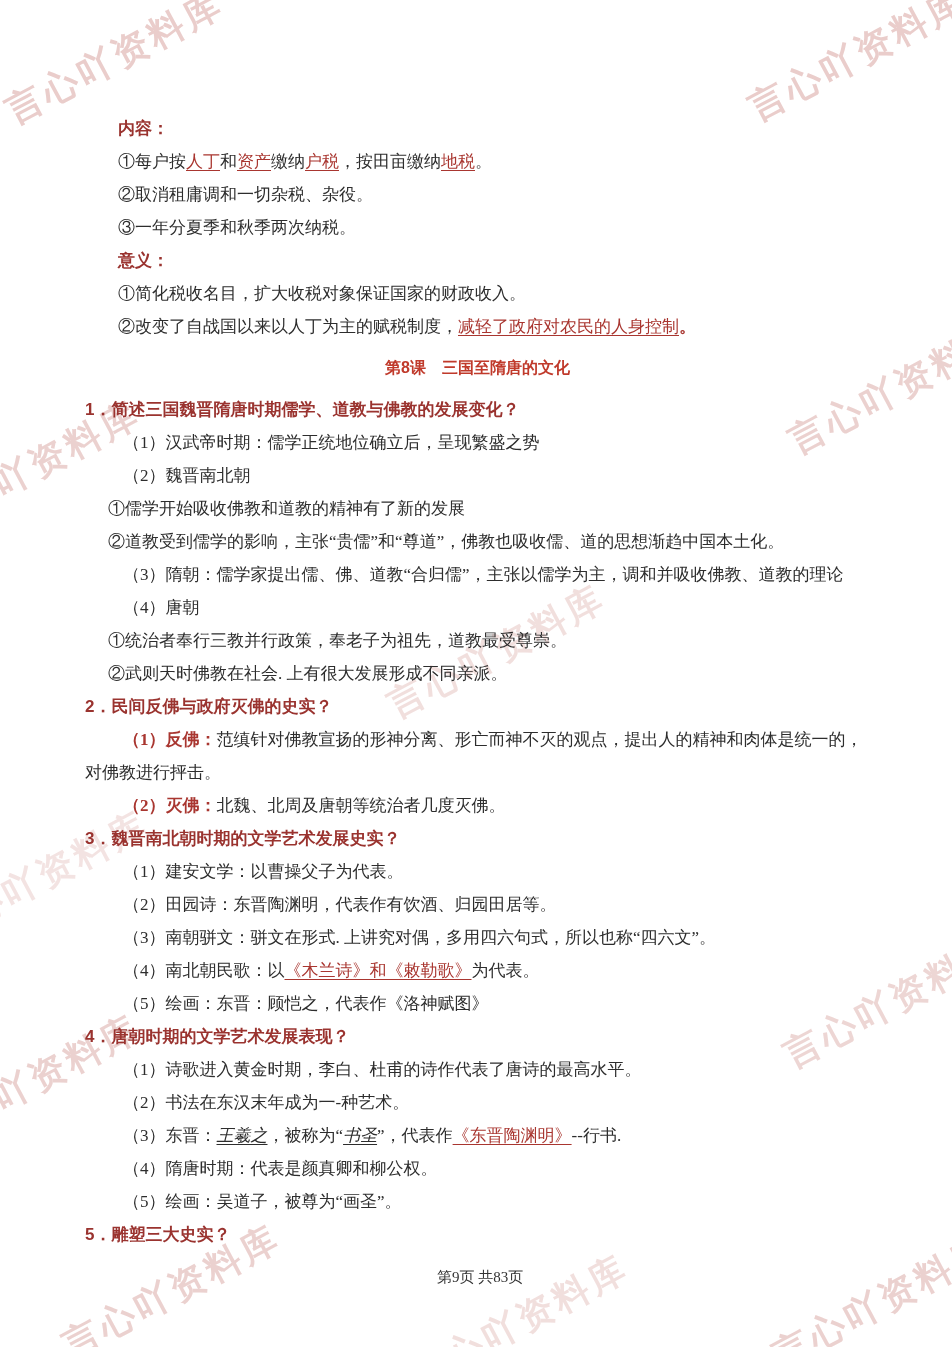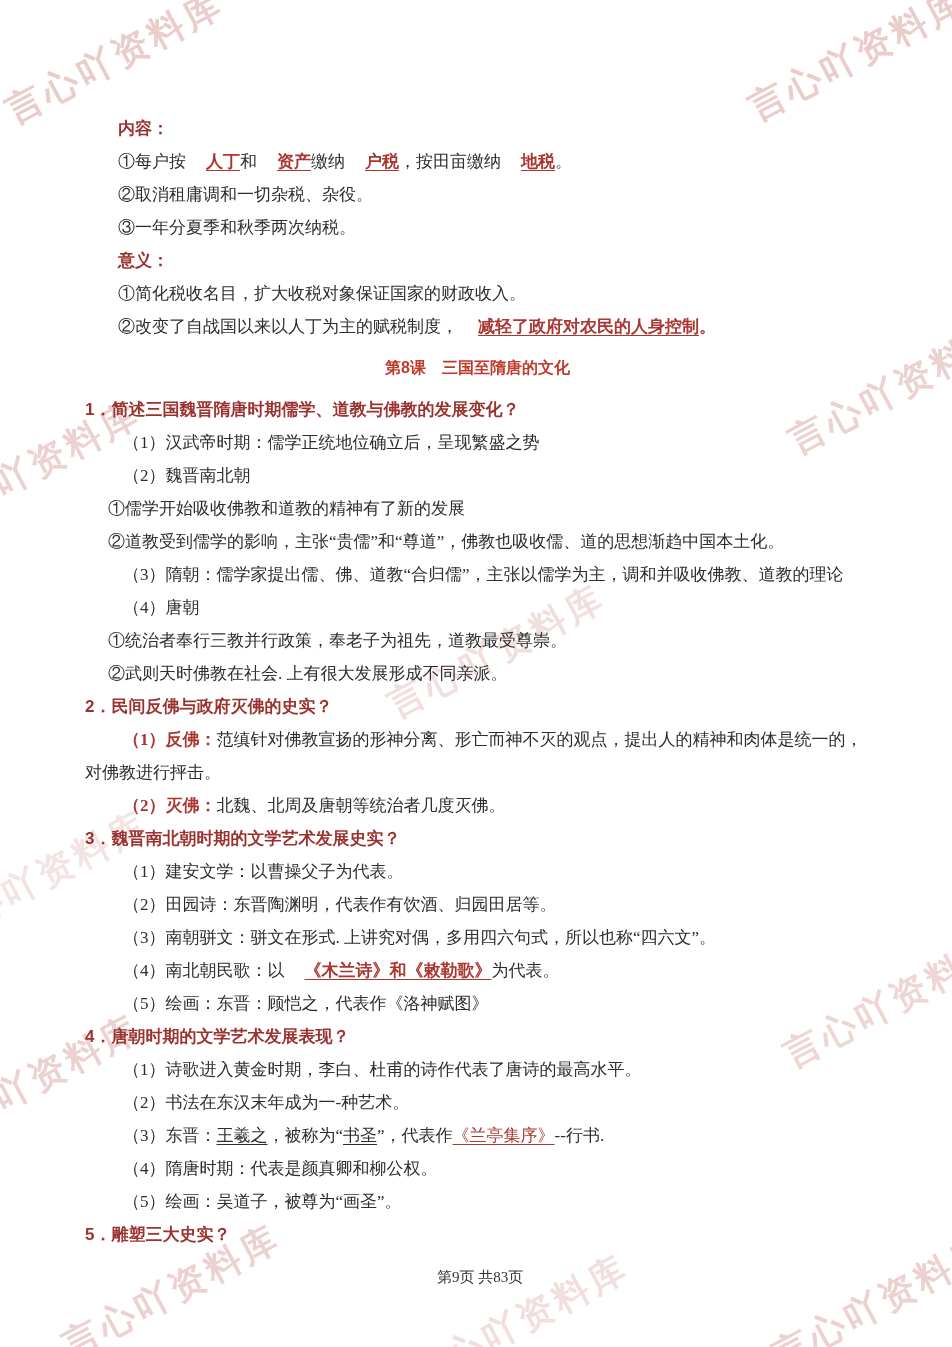--- a/index.html
+++ b/index.html
@@ -58,28 +58,28 @@
     color:var(--title-red);
     padding-left:0 !important;
   }
   .run-n{}
   .run-label{
     color:var(--heading-red);font-weight:700;
     font-family:Liberation Sans, sans-serif;
   }
   .run-e{color:var(--emph-red);font-weight:700;}
   .run-eu{
-    color:var(--emph-red);font-weight:700;
-    text-decoration:underline;text-underline-offset:3px;margin-left:20px;
+    color:var(--emph-red);font-weight:400;
+    text-decoration:underline;text-underline-offset:3px;
   }
   .run-ru{
     color:var(--emph-red);
     text-decoration:underline;text-underline-offset:3px;
   }
-  .run-bu{text-decoration:underline;text-underline-offset:3px;}
+  .run-bu{text-decoration:underline;text-underline-offset:3px;font-style:italic;}
   .footer{
     position:absolute;z-index:1;
     left:8px;right:0;top:1268px;
     text-align:center;
     font-size:15px;
     color:#333333;
   }
 </style>
 </head>
 <body>
@@ -122,21 +122,21 @@
       <div class="line ind-c"><span class="run-e">（2）灭佛：</span><span class="run-n">北魏、北周及唐朝等统治者几度灭佛。</span></div>
       <div class="line ind-0 heading-line"><span class="run-n">3．魏晋南北朝时期的文学艺术发展史实？</span></div>
       <div class="line ind-c"><span class="run-n">（1）建安文学：以曹操父子为代表。</span></div>
       <div class="line ind-c"><span class="run-n">（2）田园诗：东晋陶渊明，代表作有饮酒、归园田居等。</span></div>
       <div class="line ind-c"><span class="run-n">（3）南朝骈文：骈文在形式. 上讲究对偶，多用四六句式，所以也称“四六文”。</span></div>
       <div class="line ind-c"><span class="run-n">（4）南北朝民歌：以</span><span class="run-eu">《木兰诗》和《敕勒歌》</span><span class="run-n">为代表。</span></div>
       <div class="line ind-c"><span class="run-n">（5）绘画：东晋：顾恺之，代表作《洛神赋图》</span></div>
       <div class="line ind-0 heading-line"><span class="run-n">4．唐朝时期的文学艺术发展表现？</span></div>
       <div class="line ind-c"><span class="run-n">（1）诗歌进入黄金时期，李白、杜甫的诗作代表了唐诗的最高水平。</span></div>
       <div class="line ind-c"><span class="run-n">（2）书法在东汉末年成为一-种艺术。</span></div>
-      <div class="line ind-c"><span class="run-n">（3）东晋：</span><span class="run-bu">王羲之</span><span class="run-n">，被称为“</span><span class="run-bu">书圣</span><span class="run-n">”，代表作</span><span class="run-ru">《兰亭集序》</span><span class="run-n">--行书.</span></div>
+      <div class="line ind-c"><span class="run-n">（3）东晋：</span><span class="run-bu">王羲之</span><span class="run-n">，被称为“</span><span class="run-bu">书圣</span><span class="run-n">”，代表作</span><span class="run-ru">《东晋陶渊明》</span><span class="run-n">--行书.</span></div>
       <div class="line ind-c"><span class="run-n">（4）隋唐时期：代表是颜真卿和柳公权。</span></div>
       <div class="line ind-c"><span class="run-n">（5）绘画：吴道子，被尊为“画圣”。</span></div>
       <div class="line ind-0 heading-line"><span class="run-n">5．雕塑三大史实？</span></div>
     </div>
   <div class="footer">
     <span>第9页 共83页</span>
   </div>
 </div>
 
 </body></html>

